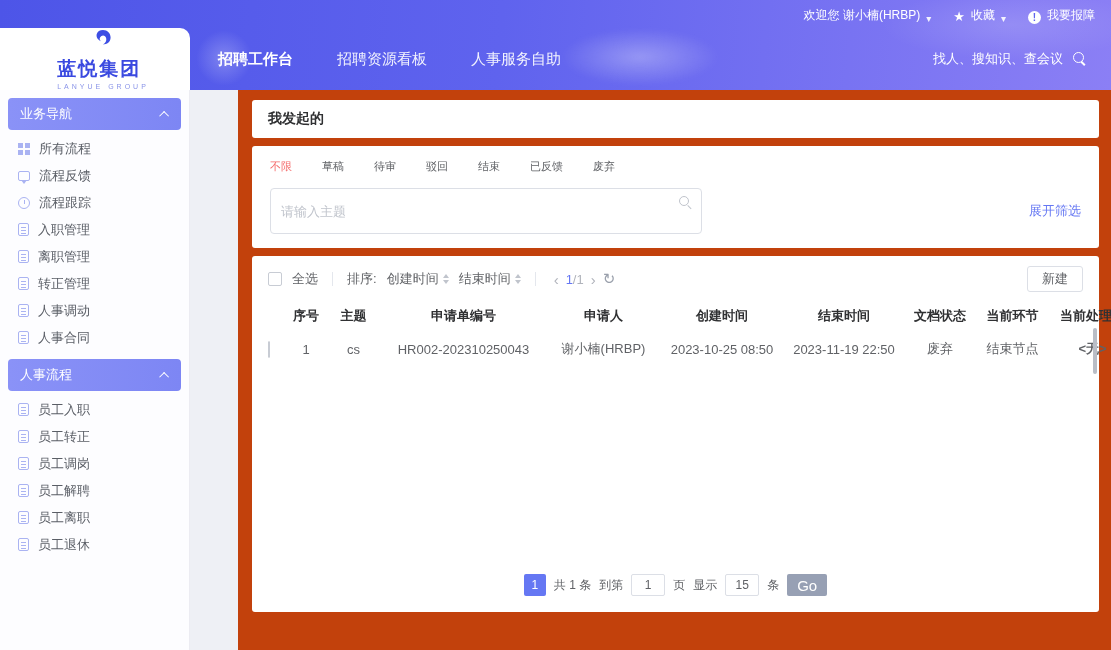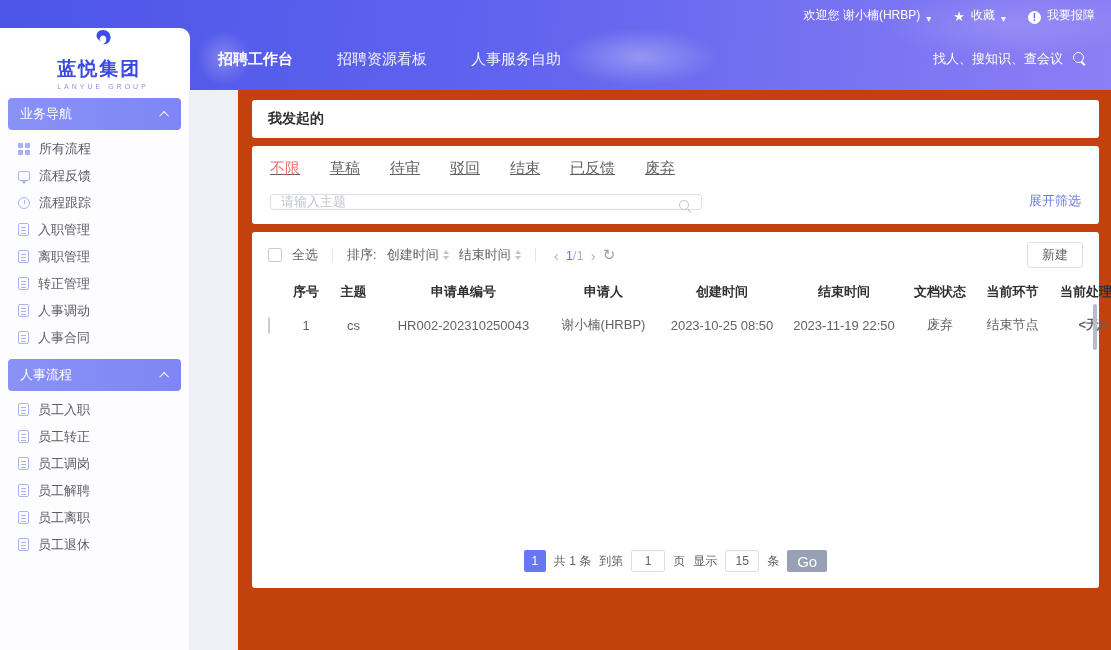--- a/index.html
+++ b/index.html
@@ -61,26 +61,26 @@
   .icon-doc::after{ content:""; position:absolute; left:2px; right:2px; top:3px; height:1px;
     background:#aab3f2; box-shadow:0 3px 0 #aab3f2, 0 6px 0 #aab3f2; }
 
   
   .content{ position:absolute; left:190px; top:90px; right:0; bottom:0; background:#c2410c;
     padding:10px 12px 8px 14px;margin-left:48px; }
   .card{ background:#fff; border-radius:3px; }
   .title-card{ height:38px; display:flex; align-items:center; padding:0 16px;
     font-size:14px; font-weight:bold; color:#303133; }
   .filter-card{ margin-top:8px; padding-bottom:14px; }
-  .tabs-row{ display:flex; gap:30px; padding:13px 18px 11px; font-size:15px; color:#606266;text-decoration:underline; }
+  .tabs-row{ display:flex; gap:30px; padding:13px 18px 11px; font-size:11px; color:#606266; }
   .ftab{ cursor:pointer; }
   .ftab.active{ color:#f56c6c; }
   .search-row{ display:flex; align-items:center; justify-content:space-between; padding:3px 18px 0; }
   .subject-wrap{ position:relative; width:432px; }
-  .subject-input{ width:100%; height:16px; border:1px solid #dcdfe6; border-radius:4px;
+  .subject-input{ width:100%; height:46px; border:1px solid #dcdfe6; border-radius:4px;
     padding:0 30px 0 10px; font-size:13px; color:#606266; outline:none; background:#fff; }
   .subject-input::placeholder{ color:#c0c4cc; }
   .mag-gray{ position:absolute; right:9px; top:8px; width:14px; height:14px; }
   .mag-gray::before{ content:""; position:absolute; left:0; top:0; width:8px; height:8px;
     border:1.4px solid #c0c4cc; border-radius:50%; }
   .mag-gray::after{ content:""; position:absolute; left:8.5px; top:8.5px; width:4.5px; height:1.4px;
     background:#c0c4cc; transform:rotate(45deg); transform-origin:0 0; }
   .expand-link{ color:#6577f3; font-size:13px; cursor:pointer; }
 
   .list-card{ margin-top:8px; height:356px; display:flex; flex-direction:column; position:relative; }

